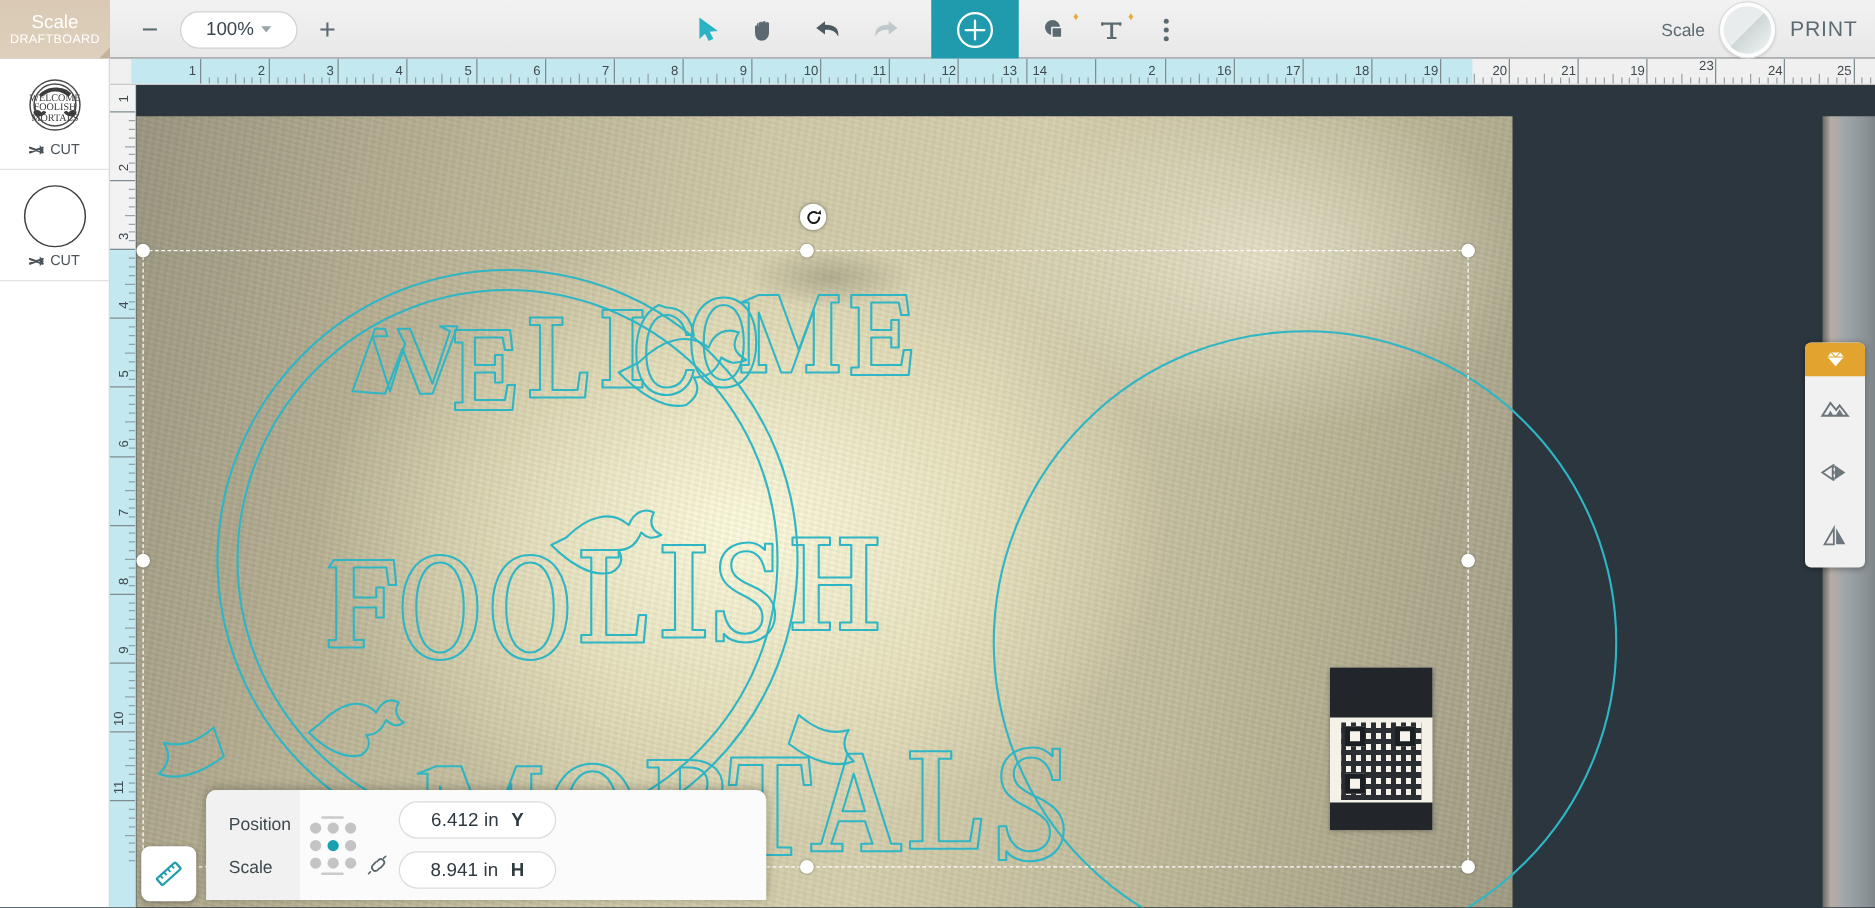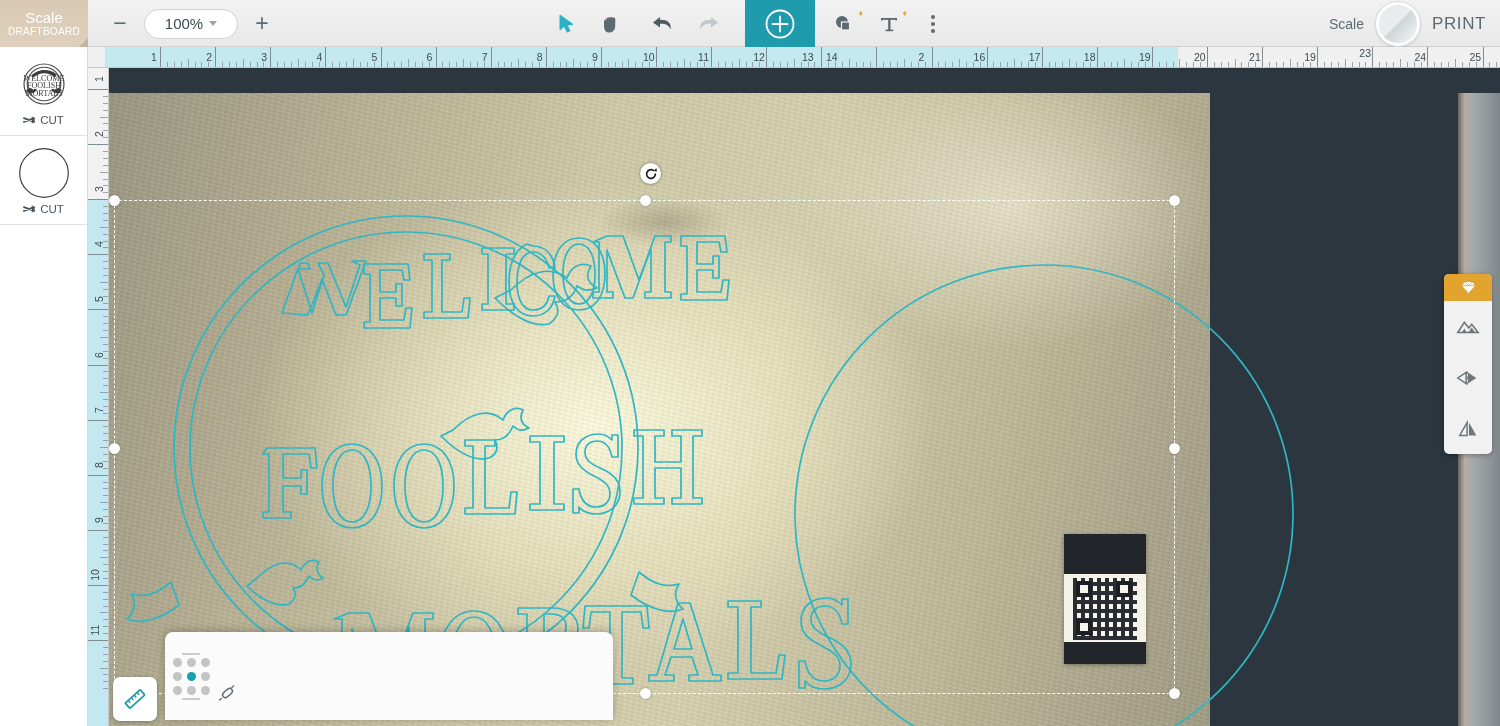--- a/index.html
+++ b/index.html
@@ -767,20 +767,24 @@
       <div class="rotate-handle">
         <svg width="14" height="14" viewBox="0 0 16 16">
           <path d="M13 8a5 5 0 11-2.2-4.1" fill="none" stroke="#1b1b1b" stroke-width="1.9" stroke-linecap="round"></path>
           <path d="M14.2 1.2 L11.1 4.6 L14.8 5.2 Z" fill="#1b1b1b"></path>
         </svg>
       </div>
     </div>
   </div>
 
   <div class="posepanel">
+    <div class="pose-labels">
+      <span>Position</span>
+      <span>Scale</span>
+    </div>
     <div class="pose-body">
 
       <div class="anchor-grid">
         <div class="anchor-line"></div>
         <div class="anchor-dots">
           <span></span>
           <span></span>
           <span></span>
           <span></span>
           <span class="on"></span>
@@ -796,20 +800,30 @@
       <div class="linkcol">
         <div style="cursor:pointer;">
           <svg width="17" height="16" viewBox="0 0 18 16">
             <path d="M7 5.6 L4.6 8a2.9 2.9 0 004.1 4.1l1.3-1.3" fill="none" stroke="#5c686e" stroke-width="1.5" stroke-linecap="round"></path>
             <path d="M11 10.4 L13.4 8a2.9 2.9 0 00-4.1-4.1L8 5.2" fill="none" stroke="#5c686e" stroke-width="1.5" stroke-linecap="round"></path>
             <path d="M13.6 2.2 L15.4 .6M2.4 13.8 L.8 15.4" stroke="#5c686e" stroke-width="1.4" stroke-linecap="round"></path>
           </svg>
         </div>
       </div>
 
+      <div class="fieldcol">
+        <div class="field">
+          <span class="unitval">6.412 in</span>
+          <span class="axis">Y</span>
+        </div>
+        <div class="field">
+          <span class="unitval">8.941 in</span>
+          <span class="axis">H</span>
+        </div>
+      </div>
     </div>
   </div>
 
   <div class="righttools">
     <div class="pro">
       <svg width="15" height="13" viewBox="0 0 16 14">
         <path d="M1 5 L4 1 h8 l3 4 -7 8 z" fill="#fff"></path>
         <path d="M4 1 L8 5 L12 1 M1 5 h14" stroke="#e2a42e" stroke-width=".9" fill="none"></path>
       </svg>
     </div>

